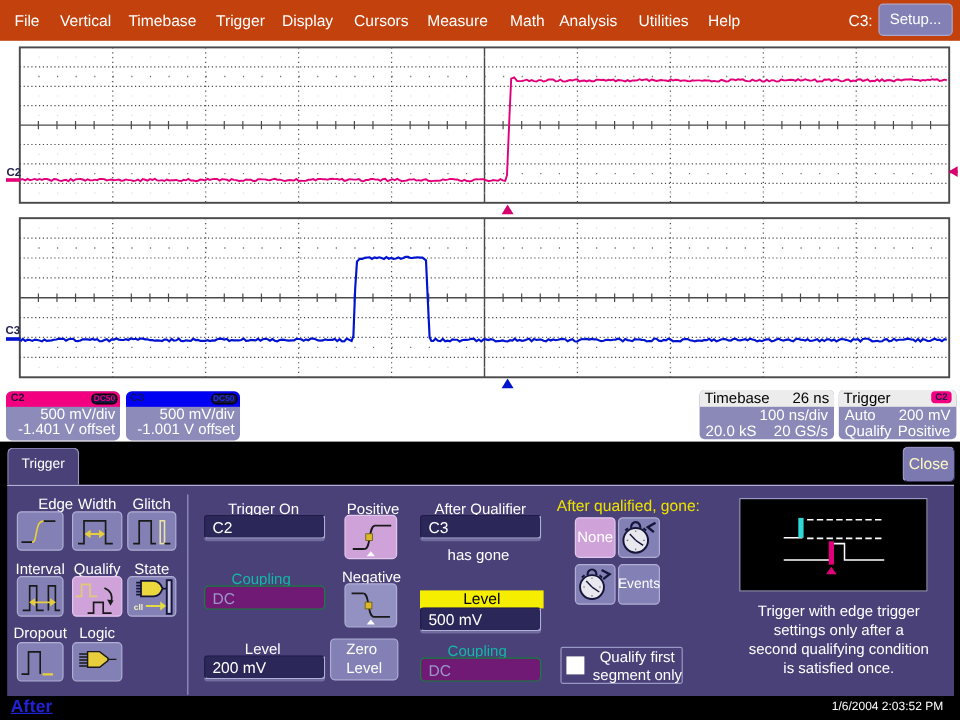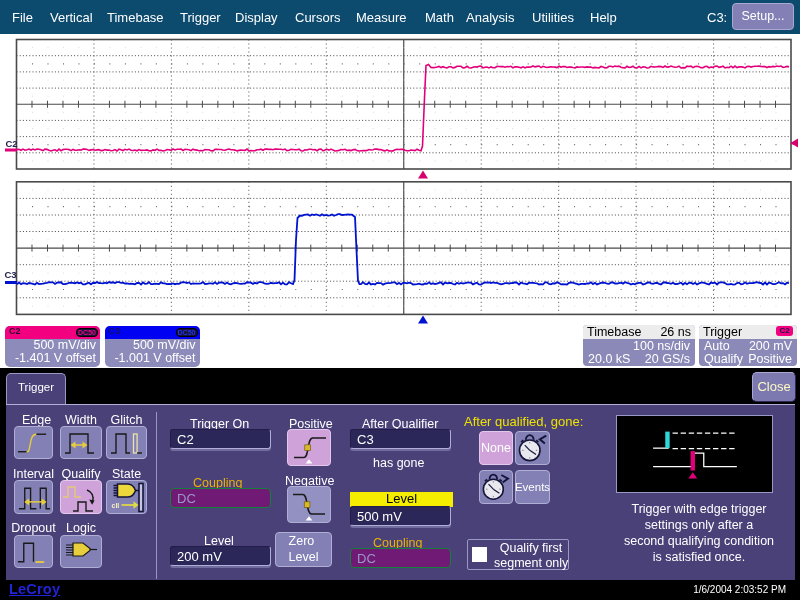--- a/index.html
+++ b/index.html
@@ -1,32 +1,32 @@
 <!DOCTYPE html>
 <html><head><meta charset="utf-8"><style>
 * {margin:0;padding:0;box-sizing:border-box}
 body {width:800px;height:600px;position:relative;font-family:"Liberation Sans",sans-serif;background:#000;overflow:hidden}
 .abs {position:absolute}
-#menubar {left:0;top:0;width:800px;height:50px;background:#0c4a6e;color:#fff;font-size:13px}
+#menubar {left:0;top:0;width:800px;height:50px;background:#c2410c;color:#fff;font-size:13px}
 #menubar span {position:absolute;top:10px}
 #screen {left:0;top:34px;width:800px;height:334px;background:#fff}
 .dbox {position:absolute;width:95px;height:41px;border-radius:5px;background:#8d8bba;overflow:hidden;font-size:12.5px;color:#fff}
 .dbox .hdr {height:12.5px;position:relative}
 .dbox .bd {text-align:right;padding-right:4px;line-height:13.8px}
 .tbox {position:absolute;height:41px;border-radius:4px;background:#8b89b8;overflow:hidden;font-size:12.5px;color:#fff}
 .tbox .hdr {height:13.5px;background:#ececec;color:#000;position:relative}
 .tbox .hdr .l {position:absolute;left:4px;top:0px}
 .tbox .hdr .r {position:absolute;right:4px;top:0px}
 .row {position:relative;height:13.5px}
 .row .l {position:absolute;left:5px} .row .r {position:absolute;right:5px}
 #dialog {left:6px;top:404px;width:789px;height:176px;background:#494178;border-top:1px solid #b2b0d6}
 #tab {left:6px;top:373px;width:60px;height:31px;background:#494178;border:1px solid #9a98c4;border-bottom:none;border-radius:5px 5px 0 0;color:#fff;font-size:11.5px;text-align:center;line-height:26px}
 #closebtn {left:752px;top:372px;width:44px;height:30px;background:#7b79b0;border:1px solid #aaa8d2;border-right-color:#2e2a58;border-bottom-color:#2e2a58;border-radius:5px;color:#fef9c3;font-size:13px;text-align:center;line-height:28px}
 .lbl {position:absolute;color:#fff;font-size:12.5px;white-space:nowrap}
-.lbl.dis {color:#eab308}
+.lbl.dis {color:#14b8a6}
 .fld {position:absolute;width:101px;height:20px;background:#2b2758;border:1px solid #211d4a;border-right:1px solid #b0aed8;border-bottom:1px solid #b0aed8;border-radius:3px;box-shadow:0 2px 0 rgba(154,152,196,0.5);color:#fff;font-size:13px;padding:2px 0 0 6px;white-space:nowrap}
 .fld.dis {background:#701a75;color:#9b98c8;border:1px solid #15803d;box-shadow:none;border-radius:4px}
 .btn {position:absolute;background:#8280b4;border:1px solid #b0aed4;border-radius:4px;color:#fff;font-size:12.5px;display:flex;align-items:center;justify-content:center}
 .btn.sel {background:#cfa3da;border-color:#e3c8ec}
 #bottombar {left:0;top:580px;width:800px;height:20px;background:#000}
 </style></head><body>
 
 <div id="menubar" class="abs">
 <span style="left:12px">File</span>
     <span style="left:50px">Vertical</span>
@@ -139,21 +139,21 @@
       <span class="r">Positive</span>
     </div>
 </div>
 
 <div id="tab" class="abs">Trigger</div>
 <div id="closebtn" class="abs">Close</div>
 <div id="dialog" class="abs">
 
   <div class="abs" style="left:150px;top:7px;width:1px;height:167px;background:#9a97c5"></div>
 
-  <div class="lbl" style="left:16px;top:8px;width:55px;text-align:left">Edge</div>
+  <div class="lbl" style="left:0px;top:8px;width:55px;text-align:right">Edge</div>
   <div class="lbl" style="left:47px;top:8px;width:56px;text-align:center">Width</div>
   <div class="lbl" style="left:93px;top:8px;width:55px;text-align:center">Glitch</div>
   <div class="btn" style="left:8px;top:21px;width:39px;height:33px">
       <svg width="38" height="31" viewBox="0 0 38 31">
         <path d="M3 25h9" stroke="#1a1a1a" stroke-width="1.4" fill="none"></path>
         <path d="M12 25c2.5 0 2.5-2 3.5-7s1.5-11 6.5-11" stroke="#e8ce3c" stroke-width="1.4" fill="none"></path>
         <path d="M22 7h10" stroke="#1a1a1a" stroke-width="1.4" fill="none"></path>
       </svg>
     </div>
   <div class="btn" style="left:54px;top:21px;width:42px;height:33px">
@@ -291,14 +291,14 @@
 <path d="M56 17.5h66" stroke="#fff" stroke-width="1.3" stroke-dasharray="5.5 2.8"></path>
 <path d="M56 33.5h66" stroke="#fff" stroke-width="1.3" stroke-dasharray="5.5 2.8"></path>
 <path d="M36 52h41v-14h11v14h34" stroke="#fff" stroke-width="1.3" fill="none"></path>
 <rect x="74.5" y="36" width="4.5" height="20" fill="#e2007a"></rect>
 <path d="M76.75 57.8l-4.5 6.4h9z" fill="#e2007a"></path>
 </svg>
   <div class="lbl" style="left:613px;top:96px;width:160px;text-align:center;font-size:12.5px;line-height:16px">Trigger with edge trigger<br>settings only after a<br>second qualifying condition<br>is satisfied once.</div>
 </div>
 
 <div id="bottombar" class="abs"></div>
-<div class="abs" style="left:9px;top:581px;color:#2222d8;font-size:14.5px;font-weight:bold;text-decoration:underline;letter-spacing:0.2px">LeCroy</div>
+<div class="abs" style="left:9px;top:581px;color:#2222d8;font-size:14.5px;font-weight:bold;text-decoration:underline;letter-spacing:0.2px">After</div>
 <div class="abs" style="left:0;top:584px;width:786px;text-align:right;color:#fff;font-size:10px">1/6/2004 2:03:52 PM</div>
 
 </body></html>

